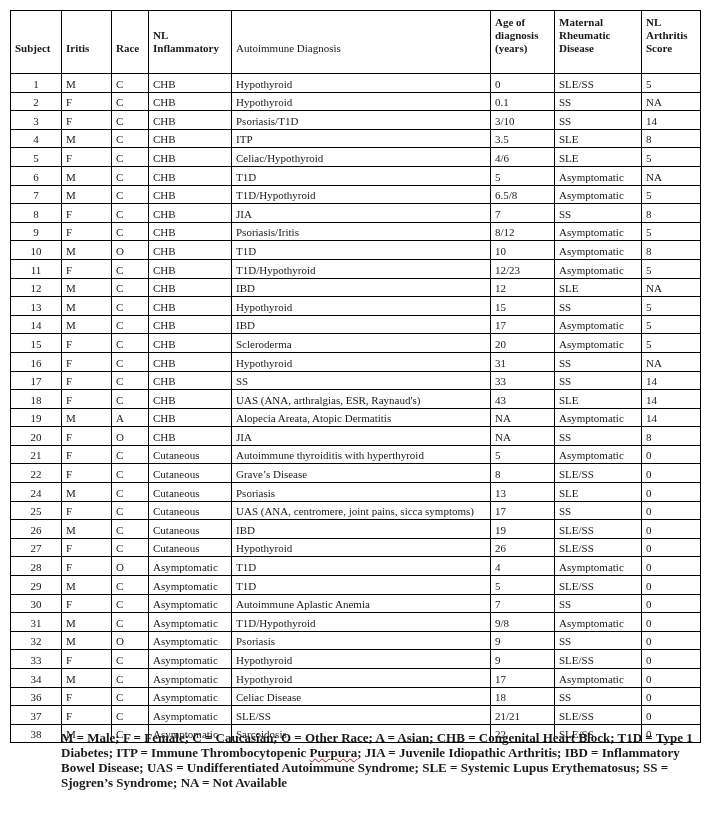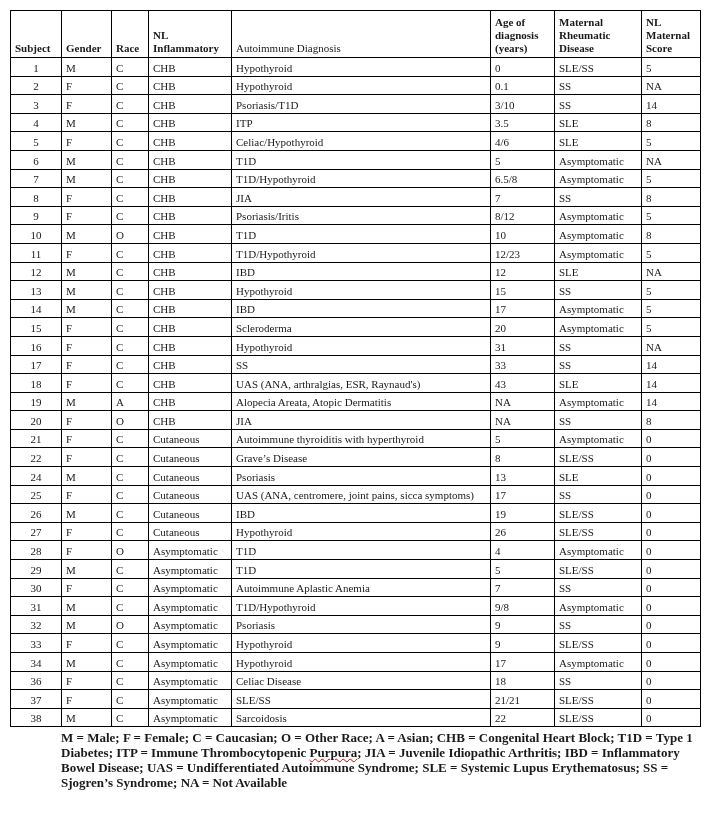--- a/index.html
+++ b/index.html
@@ -2,21 +2,21 @@
 <html><head>
 <meta charset="utf-8">
 <style>
   html, body { margin:0; padding:0; background:#ffffff; }
   body { width:711px; height:813px; position:relative; overflow:hidden;
          font-family:"Liberation Serif","DejaVu Serif",serif; color:#1a1a1a; }
   table.data { position:absolute; left:10px; top:10px; border-collapse:collapse;
                table-layout:fixed; width:690px; font-size:11px; }
   table.data th, table.data td { border:1px solid #000; padding:0 4px; line-height:15px;
                vertical-align:bottom; text-align:left; overflow:hidden; white-space:nowrap; }
-  table.data th { height:44px; font-weight:bold; white-space:normal; line-height:13px; padding-bottom:2px; }
+  table.data th { height:44px; font-weight:bold; white-space:normal; line-height:13px; padding-bottom:18px; }
   table.data th.plain { font-weight:normal; }
   table.data td { height:17.6px; }
   table.data td.c { text-align:center; }
   .footnote { position:absolute; left:61px; top:730px; width:640px; font-size:13px; line-height:15px;font-weight:bold; }
   .wavy { text-decoration:underline wavy #c00; text-decoration-thickness:1px; }
 </style>
 </head>
 <body>
 
 <table class="data">
@@ -26,27 +26,27 @@
       <col style="width:37px">
       <col style="width:83px">
     <col style="width:259px">
       <col style="width:64px">
       <col style="width:87px">
       <col style="width:59px">
   </colgroup>
   <thead>
     <tr>
       <th>Subject</th>
-      <th>Gender</th>
+      <th>Iritis</th>
       <th>Race</th>
       <th>NL Inflammatory</th>
       <th class="plain">Autoimmune Diagnosis</th>
       <th>Age of diagnosis (years)</th>
       <th>Maternal Rheumatic Disease</th>
-      <th>NL Maternal Score</th>
+      <th>NL Arthritis Score</th>
     </tr>
   </thead>
   <tbody id="tbody">
       <tr>
         <td class="c">1</td>
         <td>M</td>
         <td>C</td>
         <td>CHB</td>
         <td>Hypothyroid</td>
         <td>0</td>

